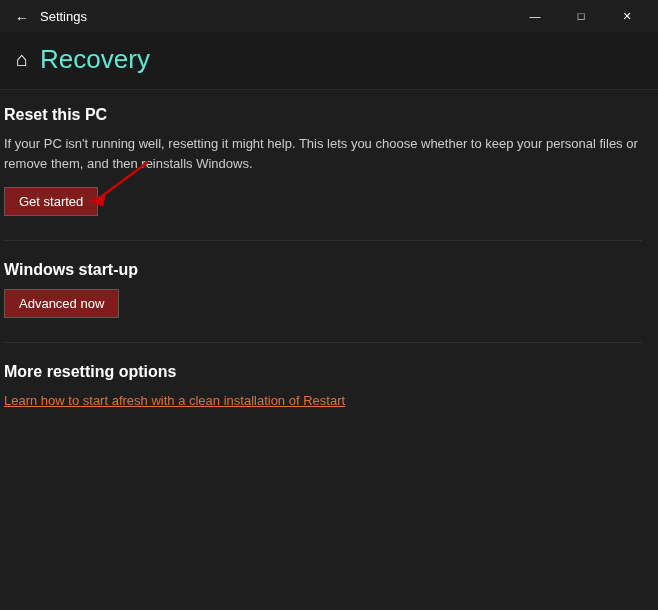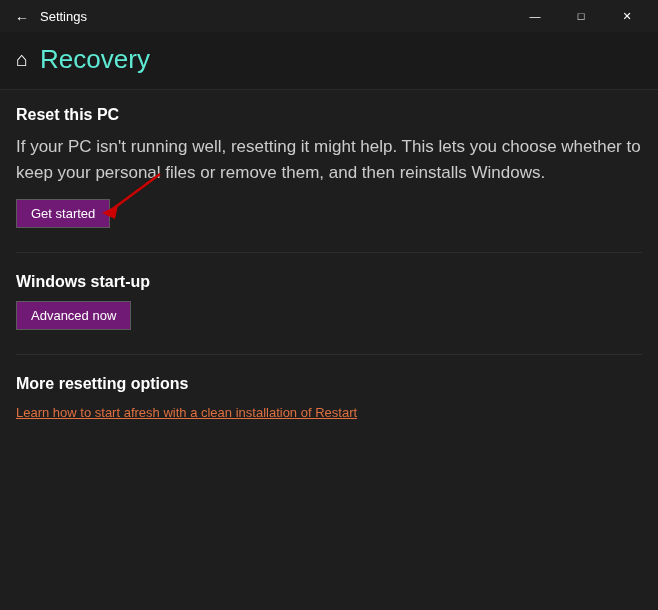--- a/index.html
+++ b/index.html
@@ -79,45 +79,45 @@
     }
 
     .header-title {
       font-size: 26px;
       font-weight: 300;
       color: #5eead4;
     }
 
     
     .main-content {
-      padding: 16px 16px 0 16px;
+      padding: 16px 16px 0 4px;
       overflow-y: auto;
       height: calc(610px - 32px - 58px);
       background-color: #1e1e1e;
     }
 
     
     .section-title {
       font-size: 16px;
       font-weight: 600;
       color: #ffffff;
       margin-bottom: 10px;
     }
 
     
     .section-desc {
-      font-size: 17px;
+      font-size: 13px;
       color: #cccccc;
       line-height: 1.5;
       margin-bottom: 14px;
     }
 
     
     .action-btn {
-      background-color: #701a75;
+      background-color: #7f1d1d;
       color: #ffffff;
       border: 1px solid #5a5a5a;
       padding: 6px 14px;
       font-size: 13px;
       cursor: pointer;
       font-family: 'Segoe UI', Arial, sans-serif;
       display: inline-flex;
       align-items: center;
       justify-content: center;
       min-width: 90px;

